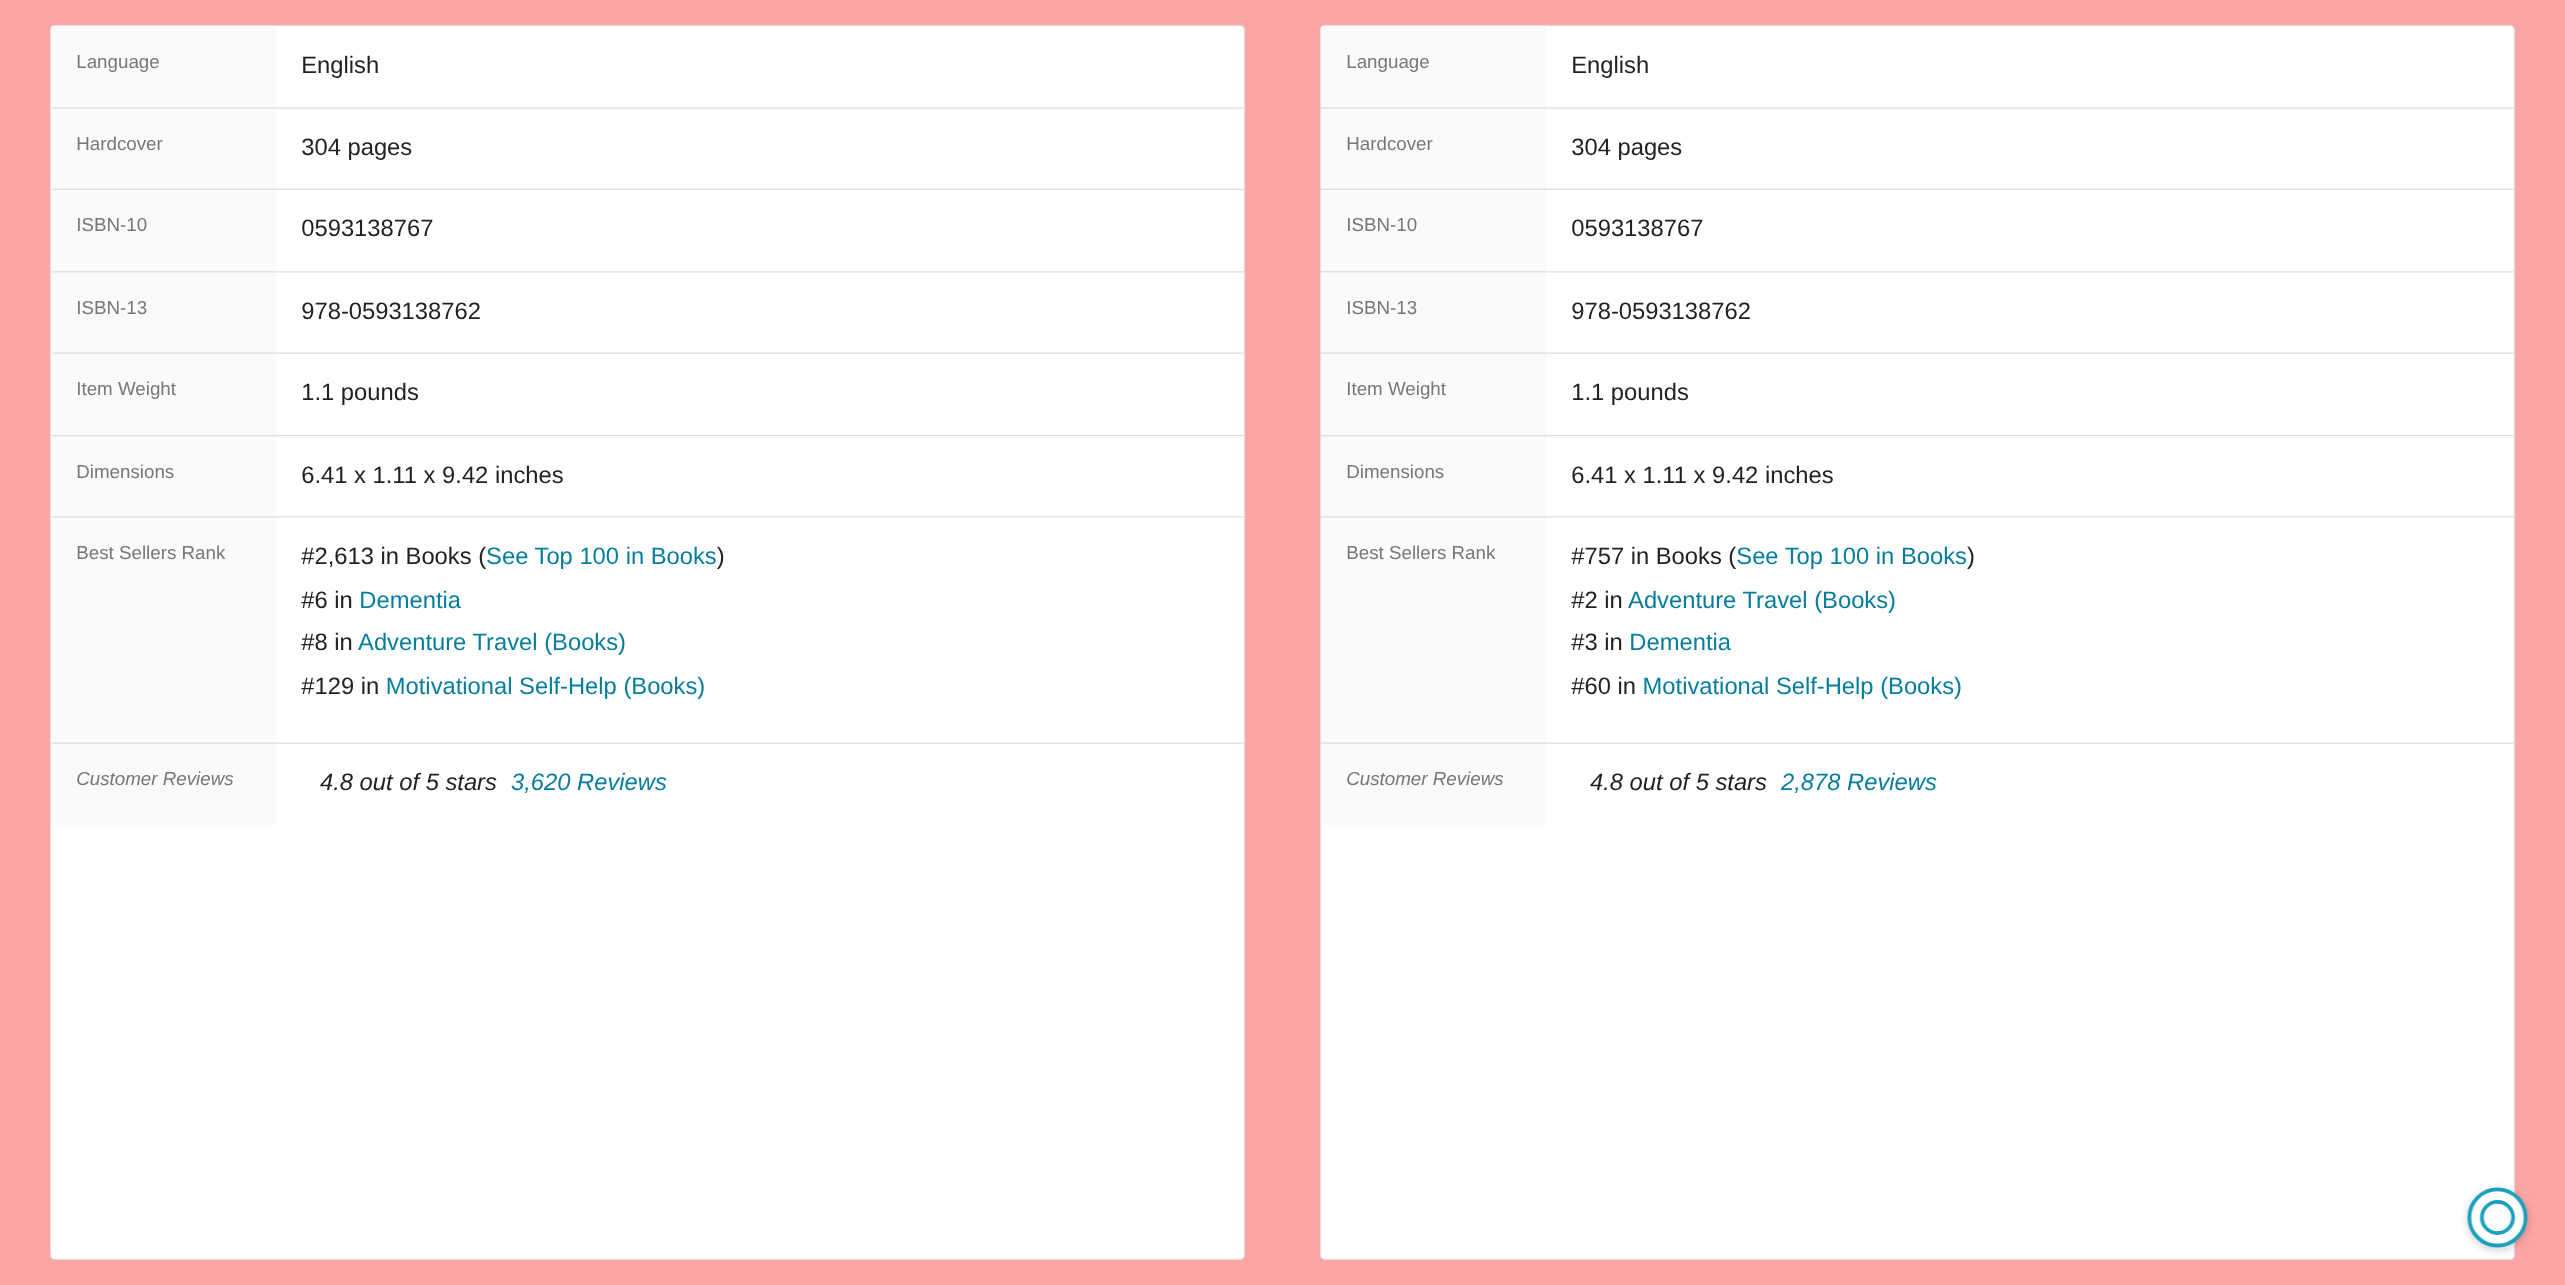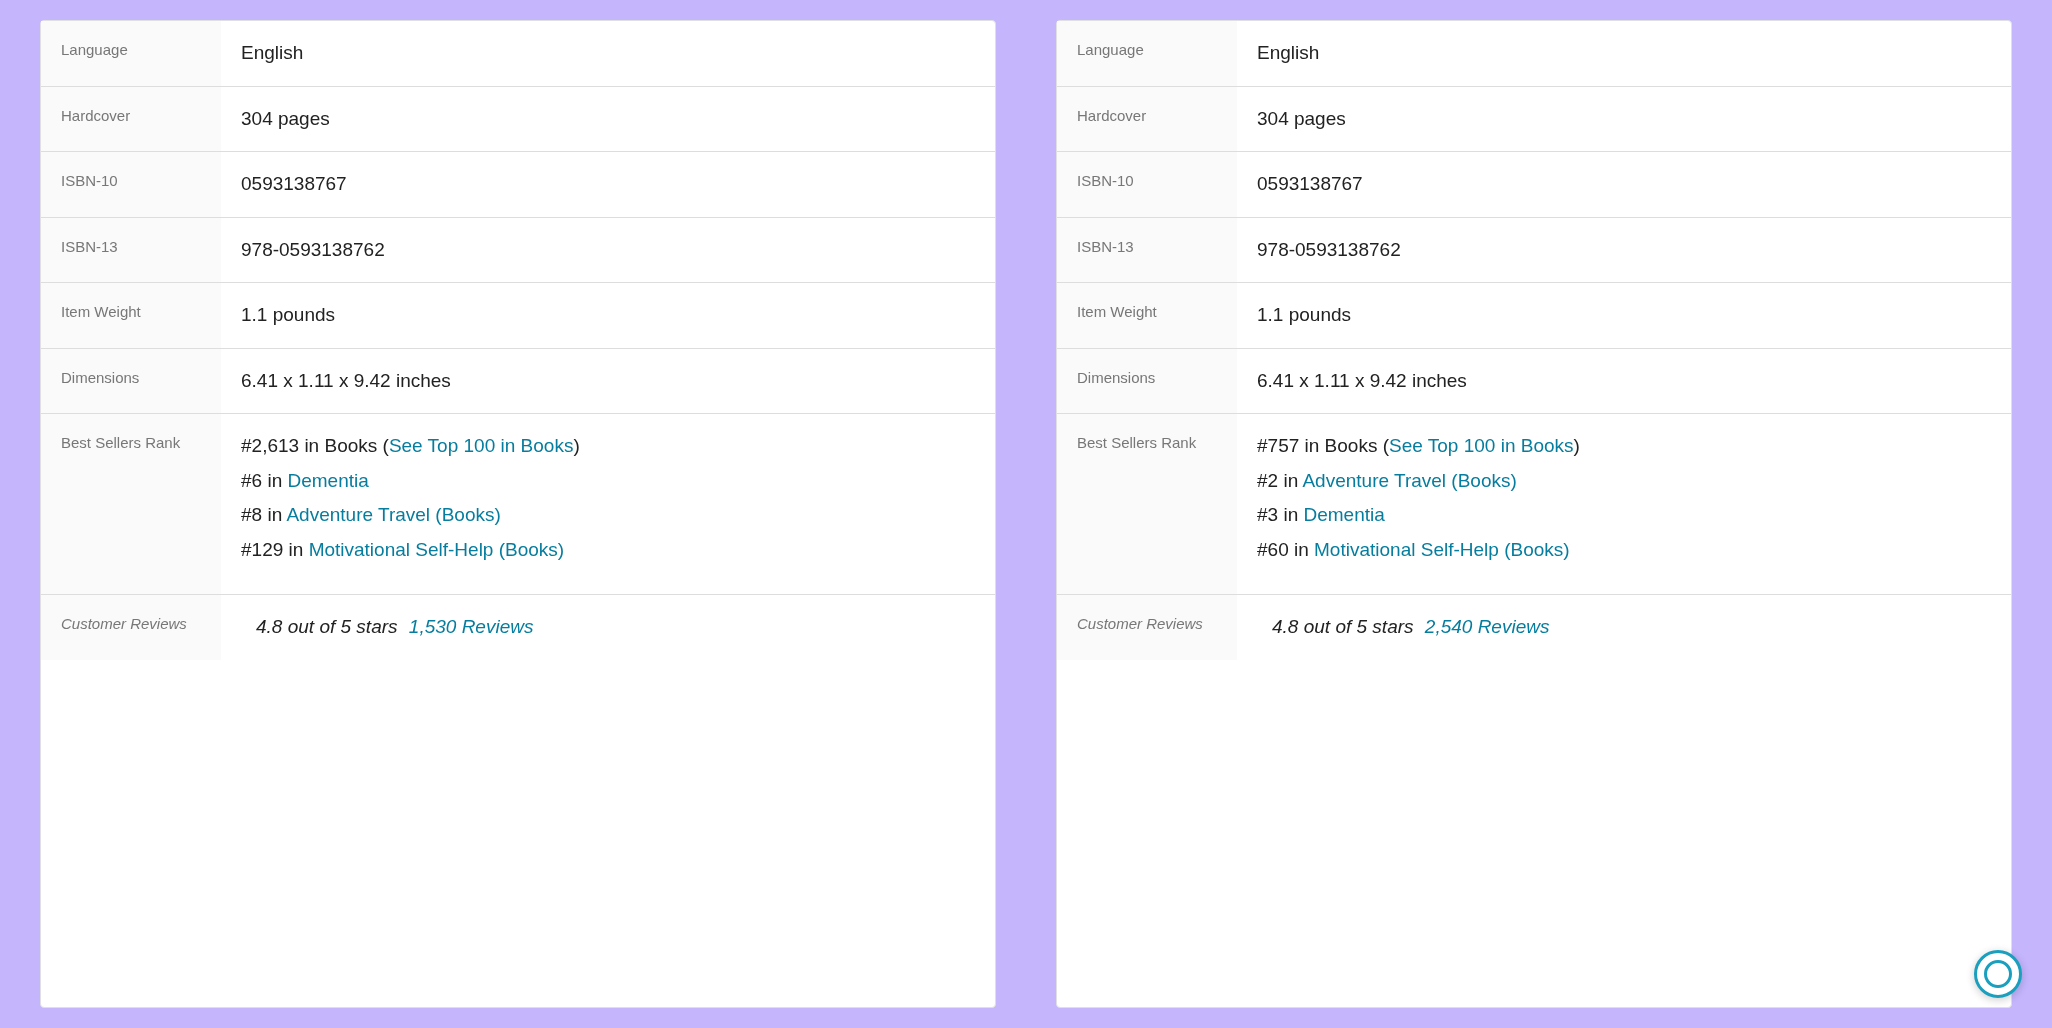--- a/index.html
+++ b/index.html
@@ -6,21 +6,21 @@
     body {
       background: #f5f5f5;
       font-family: Arial, sans-serif;
       font-size: 14px;
       color: #333;
     }
     .page-container {
       display: flex;
       width: 2052px;
       min-height: 1028px;
-      background: #c4b5fd;
+      background: #fca5a5;
       padding: 20px 40px;
       gap: 60px;
     }
     .panel {
       flex: 1;
       background: #fff;
       border: 1px solid #e0e0e0;
       border-radius: 4px;
     }
     table {
@@ -128,21 +128,21 @@
             <td>Best Sellers Rank</td>
             <td>
               <span class="rank-line">#2,613 in Books (<a class="link" href="#">See Top 100 in Books</a>)</span>
               <span class="rank-line">#6 in <a class="link" href="#">Dementia</a></span>
               <span class="rank-line">#8 in <a class="link" href="#">Adventure Travel (Books)</a></span>
               <span class="rank-line">#129 in <a class="link" href="#">Motivational Self-Help (Books)</a></span>
             </td>
           </tr>
           <tr>
             <td>Customer Reviews</td>
-            <td><span class="stars-text">4.8 out of 5 stars  </span><a class="link reviews-count" href="#">1,530</a><span class="link" style="color: rgb(6, 125, 158);"> Reviews</span></td>
+            <td><span class="stars-text">4.8 out of 5 stars  </span><a class="link reviews-count" href="#">3,620</a><span class="link" style="color: rgb(6, 125, 158);"> Reviews</span></td>
           </tr>
         </tbody>
     </table>
   </div>
 
   <div class="panel">
     <table>
       <tbody id="right-tbody">
           <tr>
             <td>Language</td>
@@ -172,21 +172,21 @@
             <td>Best Sellers Rank</td>
             <td>
               <span class="rank-line">#757 in Books (<a class="link" href="#">See Top 100 in Books</a>)</span>
               <span class="rank-line">#2 in <a class="link" href="#">Adventure Travel (Books)</a></span>
               <span class="rank-line">#3 in <a class="link" href="#">Dementia</a></span>
               <span class="rank-line">#60 in <a class="link" href="#">Motivational Self-Help (Books)</a></span>
             </td>
           </tr>
           <tr>
             <td>Customer Reviews</td>
-            <td><span class="stars-text">4.8 out of 5 stars  </span><a class="link reviews-count" href="#">2,540</a><span class="link" style="color: rgb(6, 125, 158);"> Reviews</span></td>
+            <td><span class="stars-text">4.8 out of 5 stars  </span><a class="link reviews-count" href="#">2,878</a><span class="link" style="color: rgb(6, 125, 158);"> Reviews</span></td>
           </tr>
         </tbody>
     </table>
   </div>
 
 </div>
 
 <div class="alexa-button">
   <div class="alexa-inner"></div>
 </div>

